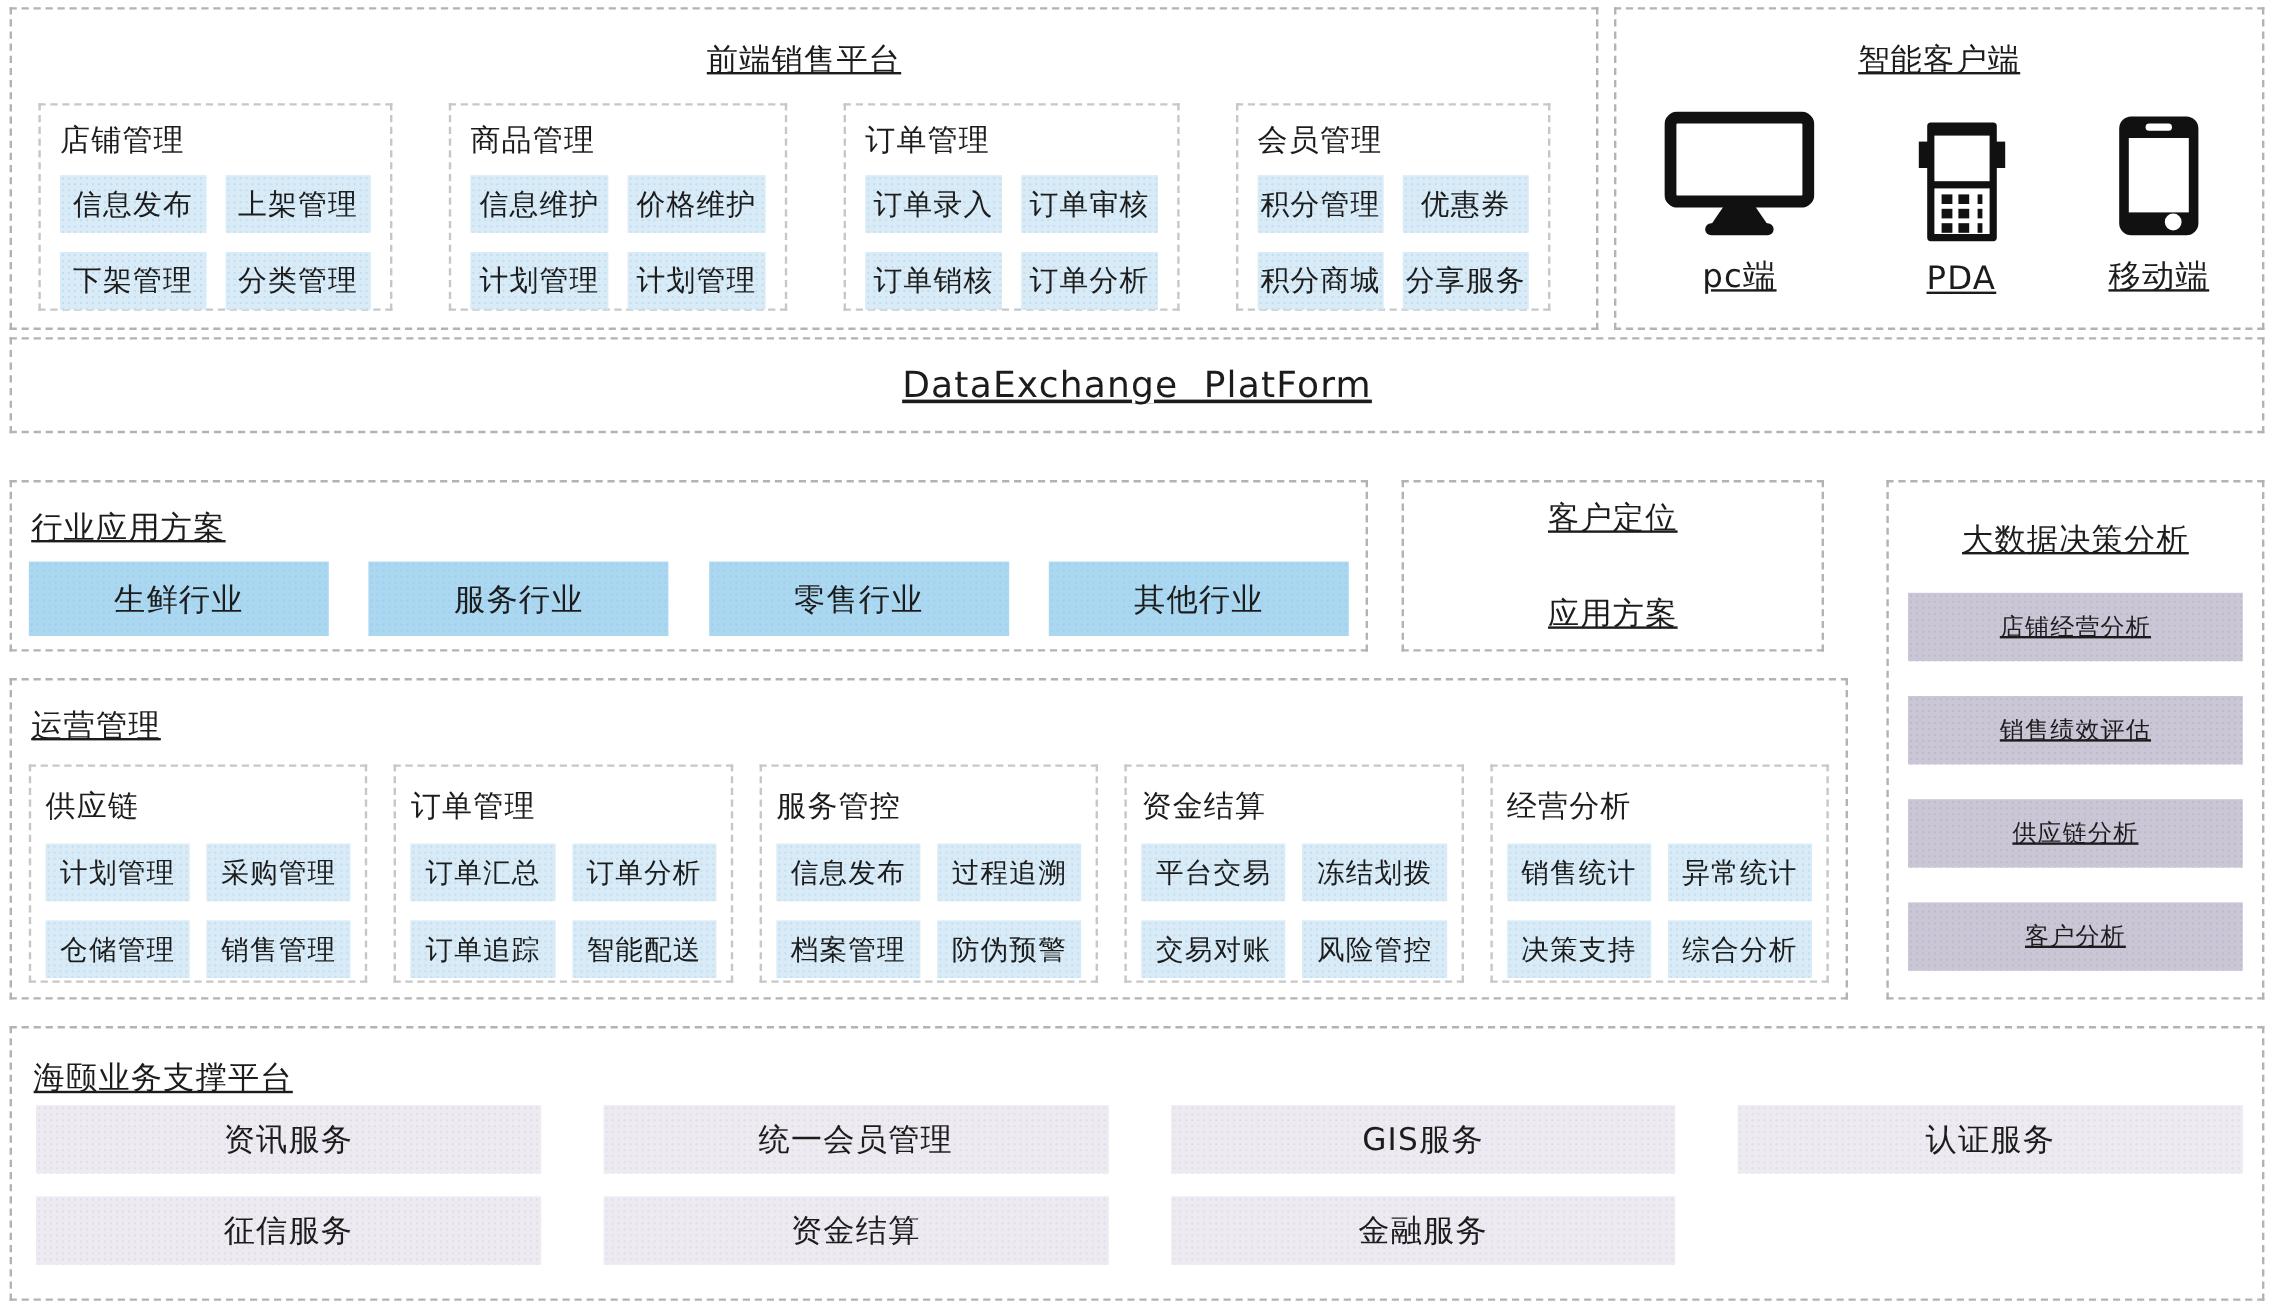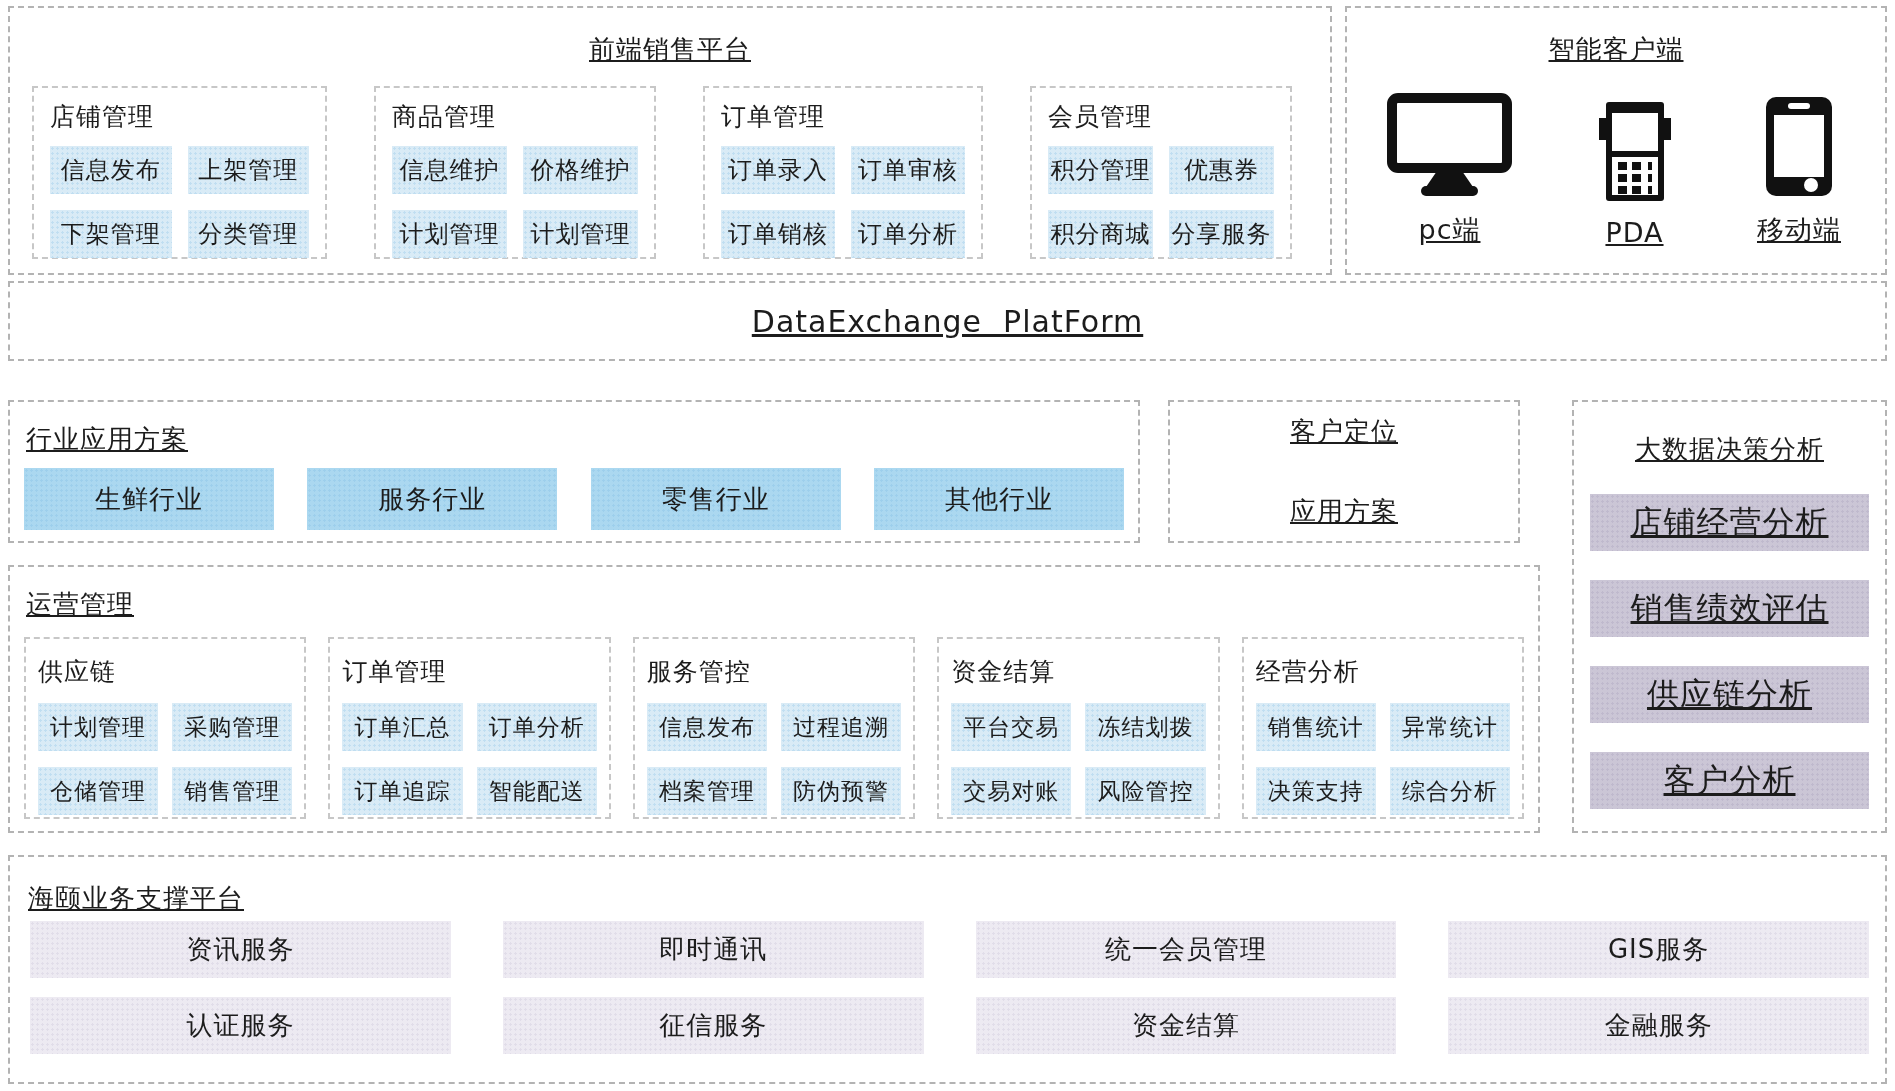--- a/index.html
+++ b/index.html
@@ -30,21 +30,21 @@
     background-image:radial-gradient(#9dcfec 1px, rgba(0,0,0,0) 1.3px);
     background-size:5px 5px;
     display:flex; align-items:center; justify-content:center;
     font-size:26px; letter-spacing:1px;
   }
   .bigdata-item {
     background-color:#cbc6d6;
     background-image:radial-gradient(#bfb9cd 1px, rgba(0,0,0,0) 1.3px);
     background-size:5px 5px;
     display:flex; align-items:center; justify-content:center;
-    font-size:32px; letter-spacing:1px;
+    font-size:20px; letter-spacing:1px;
     height:57px;
   }
   .support-item {
     background-color:#edeaf2;
     background-image:radial-gradient(#e1dde9 1px, rgba(0,0,0,0) 1.3px);
     background-size:5px 5px;
     display:flex; align-items:center; justify-content:center;
     font-size:26px; letter-spacing:1px;
     height:57px;
   }
@@ -292,21 +292,20 @@
       </div>
     </div>
 
   </div>
 </div>
 
 <div class="region" id="support">
   <div class="title-left">海颐业务支撑平台</div>
   <div class="support-grid">
     <div class="support-item">资讯服务</div>
-    <div class="support-item">即时通讯</div>
     <div class="support-item">统一会员管理</div>
     <div class="support-item">GIS服务</div>
     <div class="support-item">认证服务</div>
     <div class="support-item">征信服务</div>
     <div class="support-item">资金结算</div>
     <div class="support-item">金融服务</div>
   </div>
 </div>
 
 </body></html>

